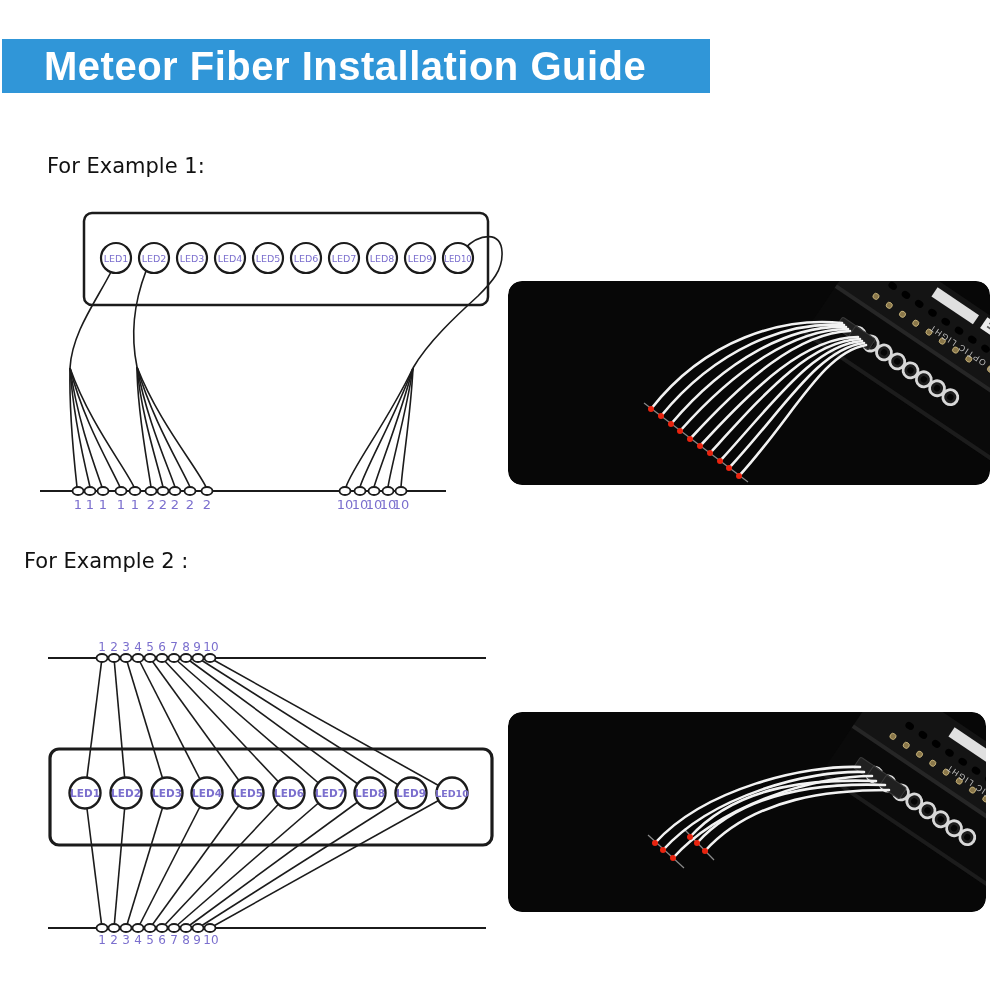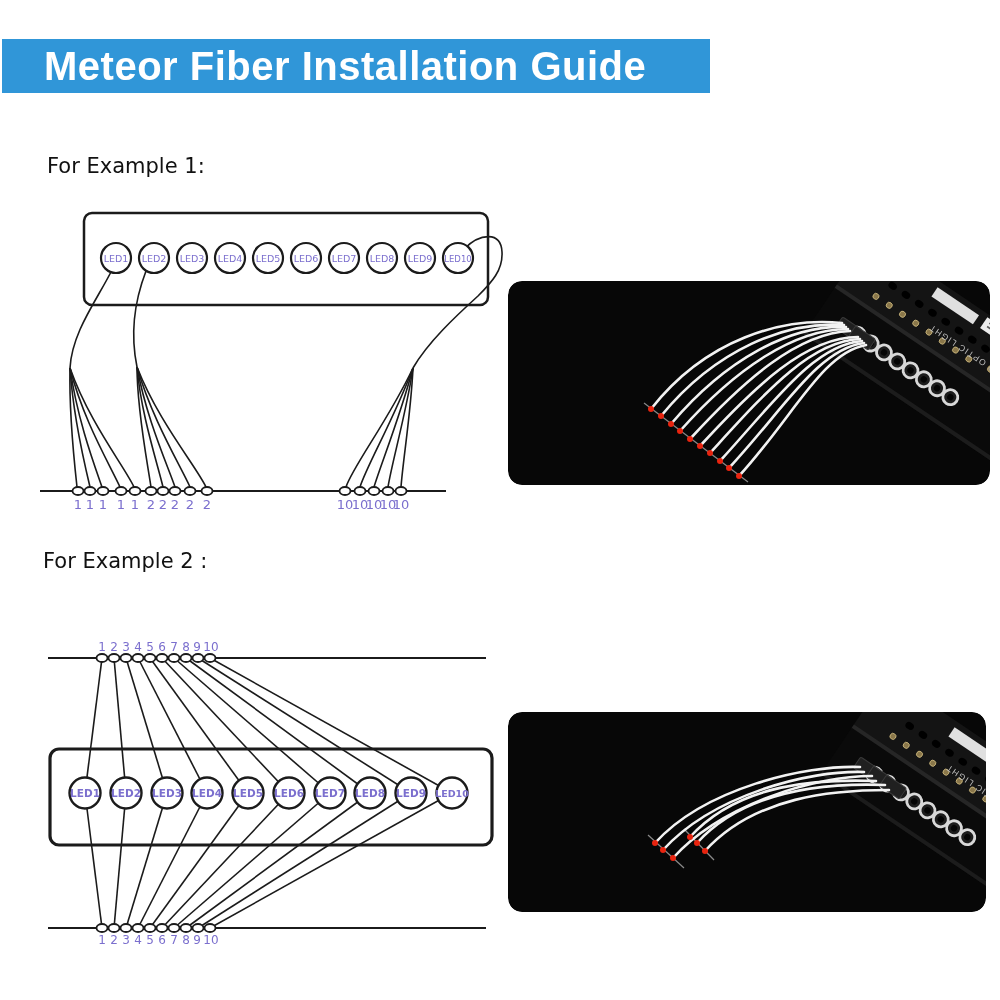--- a/index.html
+++ b/index.html
@@ -4,21 +4,21 @@
 <style>
   html,body{margin:0;padding:0;background:#ffffff;}
   #page{position:relative;width:1000px;height:1000px;background:#ffffff;overflow:hidden;
         font-family:"DejaVu Sans",sans-serif;}
   #banner{position:absolute;left:2px;top:39px;width:708px;height:54px;background:#3096d8;
           display:flex;align-items:center;}
   #banner .title{color:#ffffff;font-family:"Liberation Sans",sans-serif;font-weight:bold;
           font-size:40px;padding-left:42px;letter-spacing:.5px;white-space:nowrap;}
   .section-heading{position:absolute;color:#111111;font-size:21px;font-family:"DejaVu Sans",sans-serif;}
   #heading1{left:27px;top:154px;margin-left:20px;}
-  #heading2{left:43px;top:549px;text-align:center;}
+  #heading2{left:24px;top:549px;text-align:center;}
   svg{position:absolute;left:0;top:0;}
   #diagram-svg{width:1000px;height:1000px;}
   .photo-svg{display:block;}
   #photo1{left:508px;top:281px;}
   #photo2{left:508px;top:712px;}
   text.ledlab{fill:#7b6fce;font-family:"DejaVu Sans",sans-serif;}
   text.numlab{fill:#7b6fce;font-family:"DejaVu Sans",sans-serif;}
   .wire{stroke:#1b1b1b;stroke-width:1.6;fill:none;}
   .fiber{stroke:#f2f2f2;stroke-width:2.6;fill:none;stroke-linecap:round;}
 </style>

